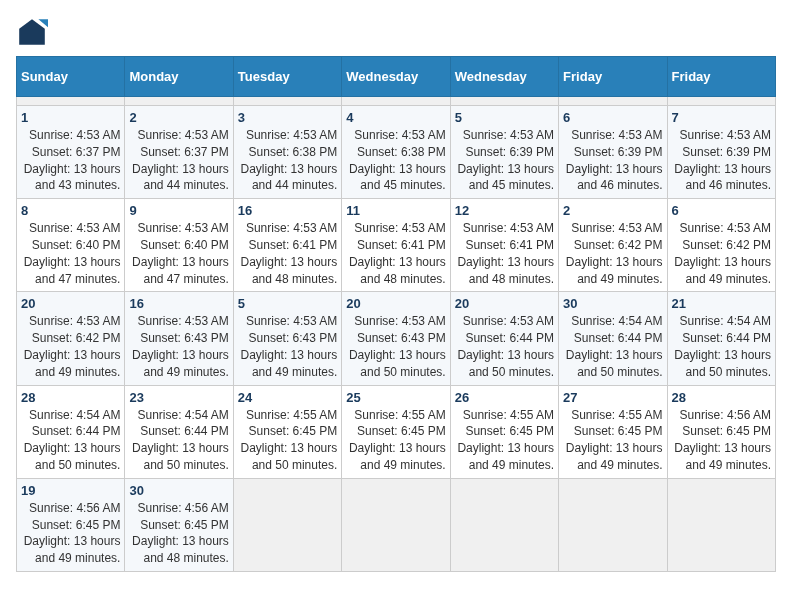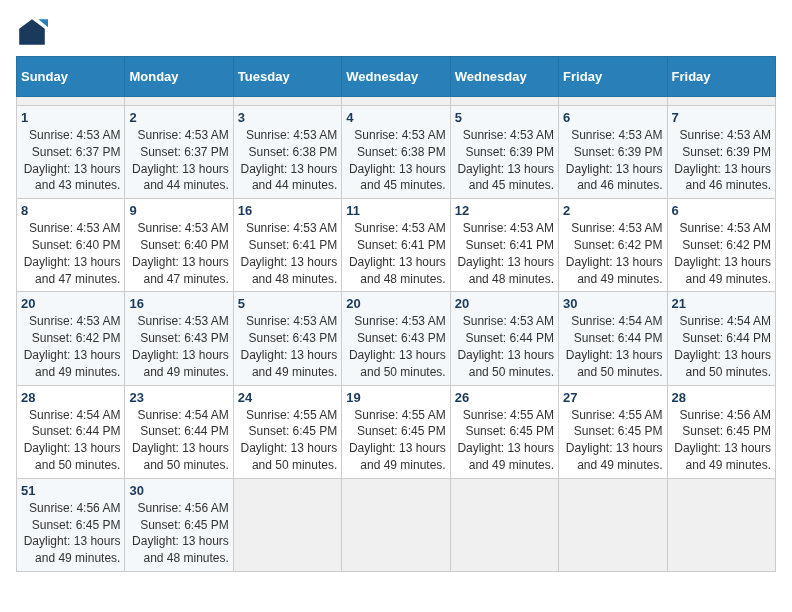--- a/index.html
+++ b/index.html
@@ -227,39 +227,39 @@
         </td>
         <td>
           <span class="day-num">23</span>
           <div class="day-info">Sunrise: 4:54 AM<br>Sunset: 6:44 PM<br>Daylight: 13 hours and 50 minutes.</div>
         </td>
         <td>
           <span class="day-num">24</span>
           <div class="day-info">Sunrise: 4:55 AM<br>Sunset: 6:45 PM<br>Daylight: 13 hours and 50 minutes.</div>
         </td>
         <td>
-          <span class="day-num">19</span>
+          <span class="day-num">25</span>
           <div class="day-info">Sunrise: 4:55 AM<br>Sunset: 6:45 PM<br>Daylight: 13 hours and 49 minutes.</div>
         </td>
         <td>
           <span class="day-num">26</span>
           <div class="day-info">Sunrise: 4:55 AM<br>Sunset: 6:45 PM<br>Daylight: 13 hours and 49 minutes.</div>
         </td>
         <td>
           <span class="day-num">27</span>
           <div class="day-info">Sunrise: 4:55 AM<br>Sunset: 6:45 PM<br>Daylight: 13 hours and 49 minutes.</div>
         </td>
         <td>
           <span class="day-num">28</span>
           <div class="day-info">Sunrise: 4:56 AM<br>Sunset: 6:45 PM<br>Daylight: 13 hours and 49 minutes.</div>
         </td>
       </tr>
       <tr>
         <td>
-          <span class="day-num">51</span>
+          <span class="day-num">19</span>
           <div class="day-info">Sunrise: 4:56 AM<br>Sunset: 6:45 PM<br>Daylight: 13 hours and 49 minutes.</div>
         </td>
         <td>
           <span class="day-num">30</span>
           <div class="day-info">Sunrise: 4:56 AM<br>Sunset: 6:45 PM<br>Daylight: 13 hours and 48 minutes.</div>
         </td>
         <td class="empty-cell"></td>
         <td class="empty-cell"></td>
         <td class="empty-cell"></td>
         <td class="empty-cell"></td>

